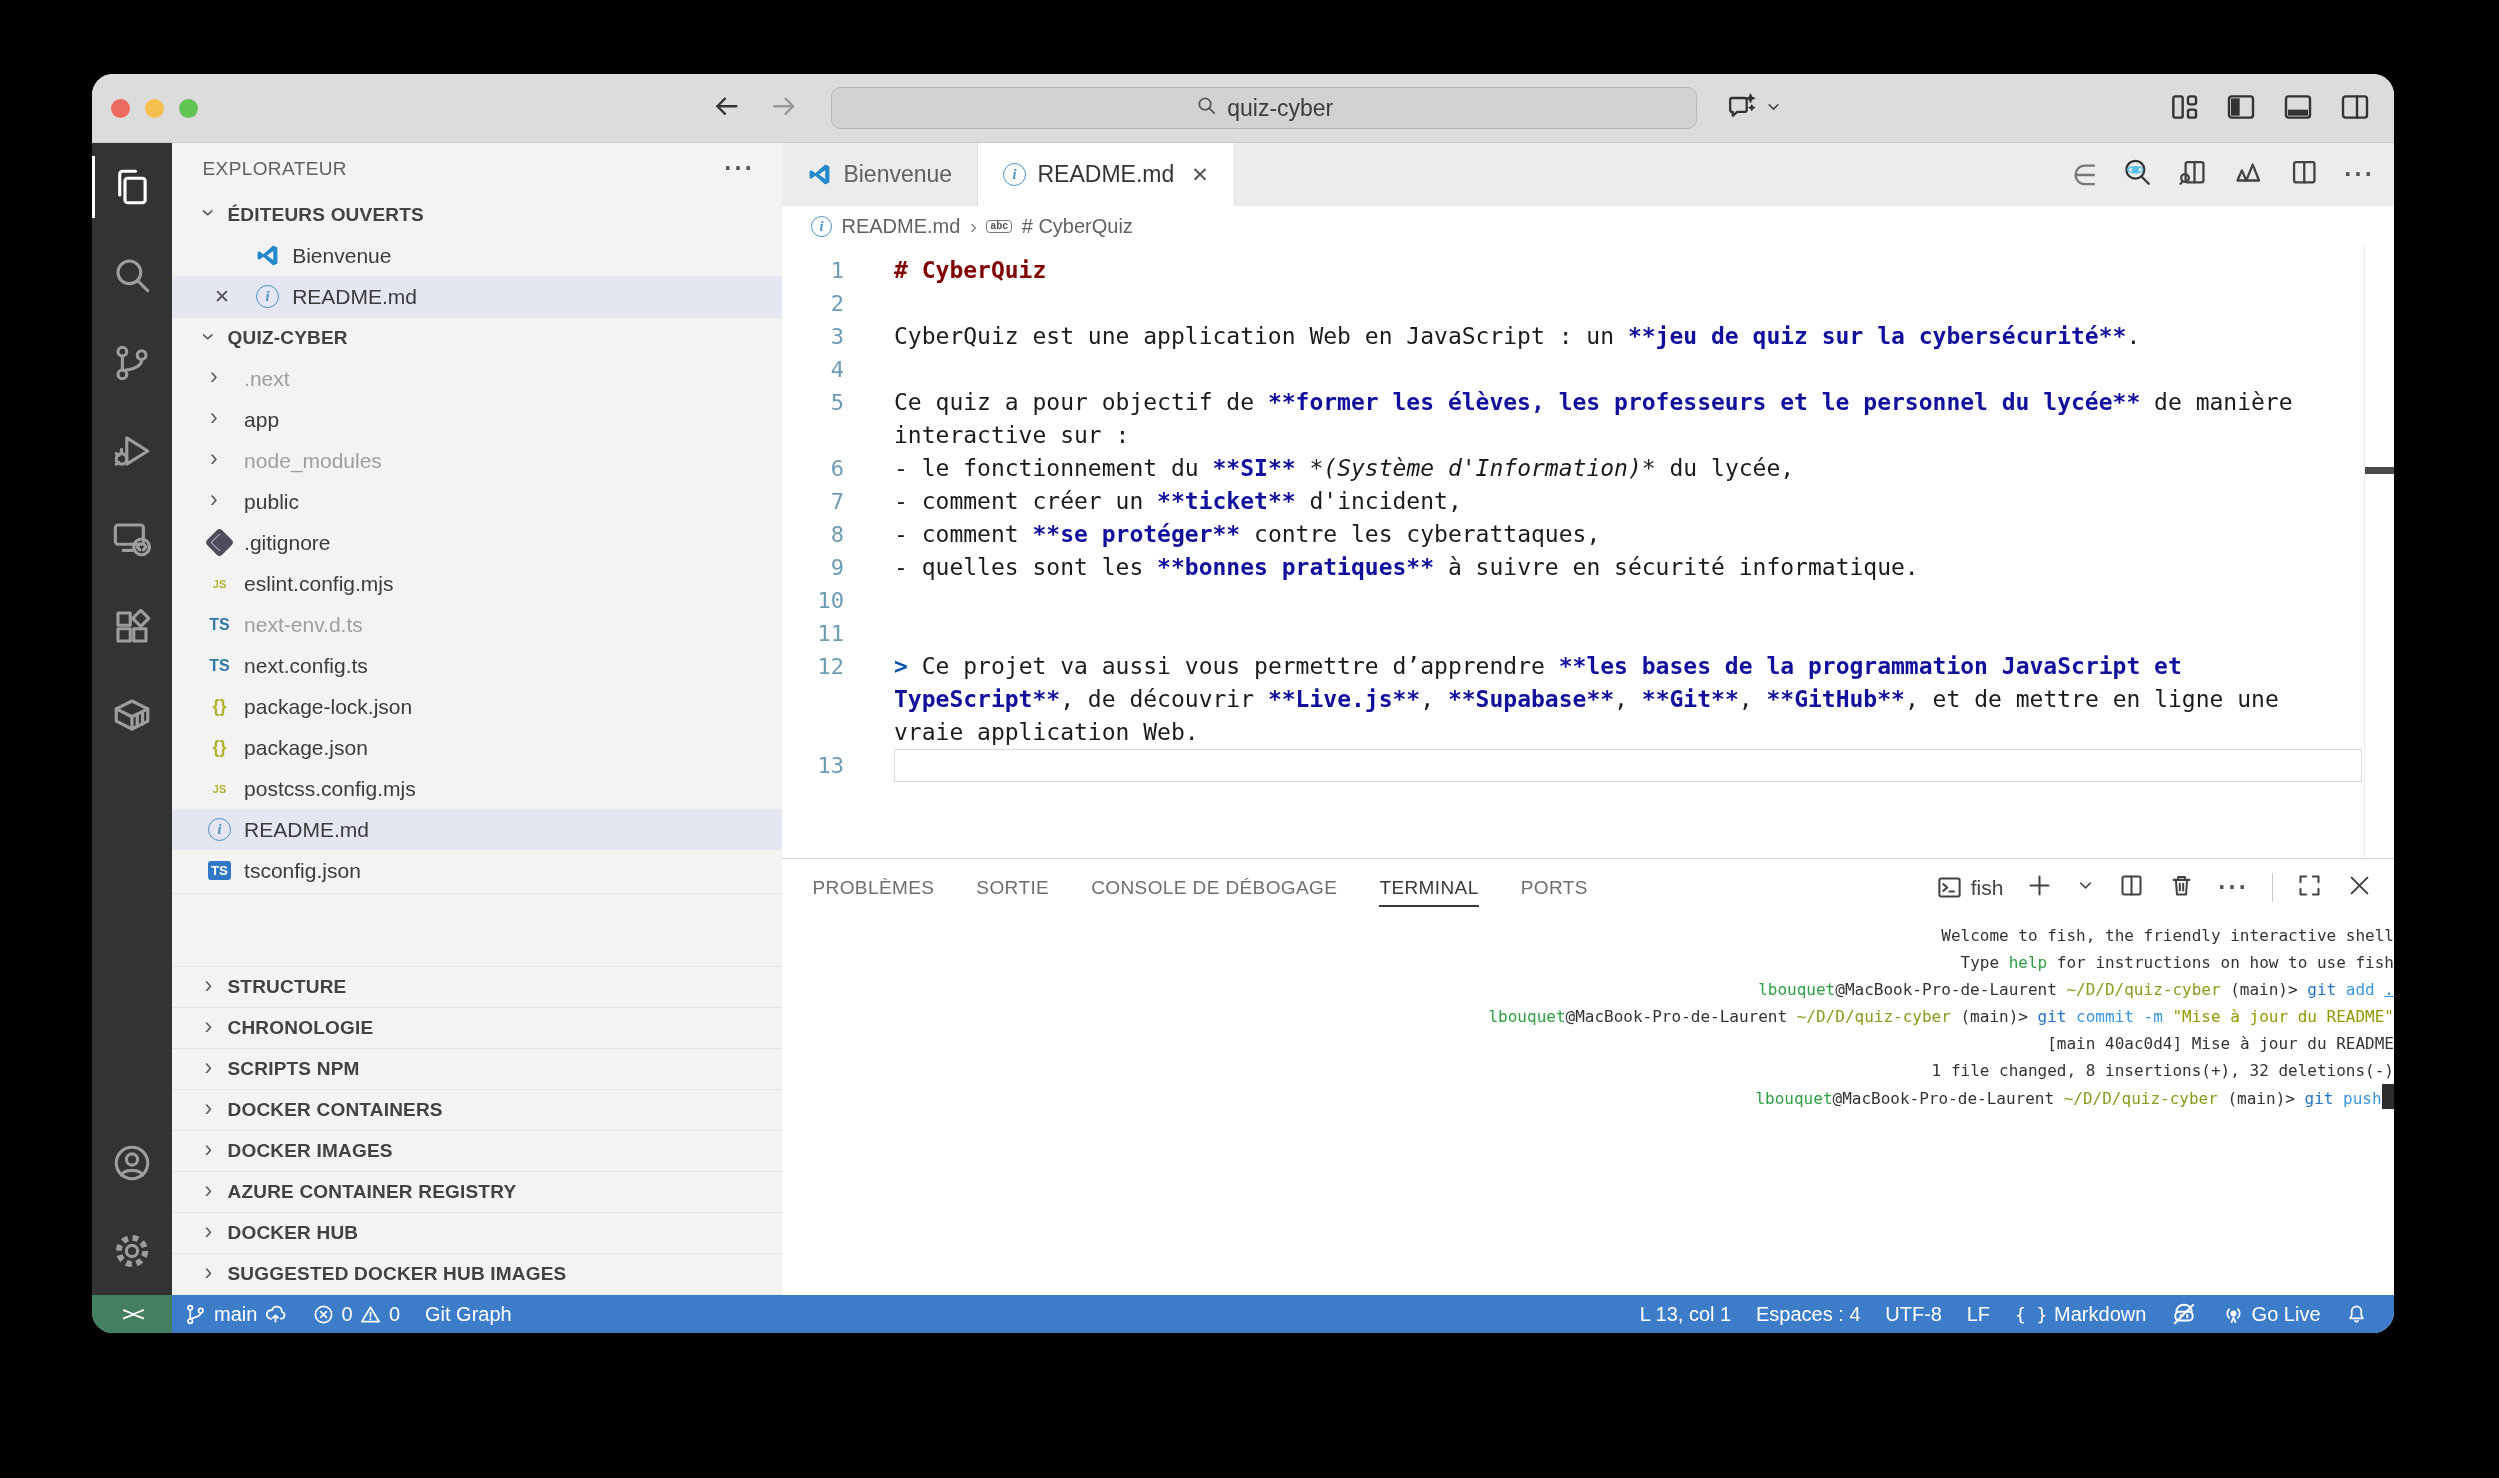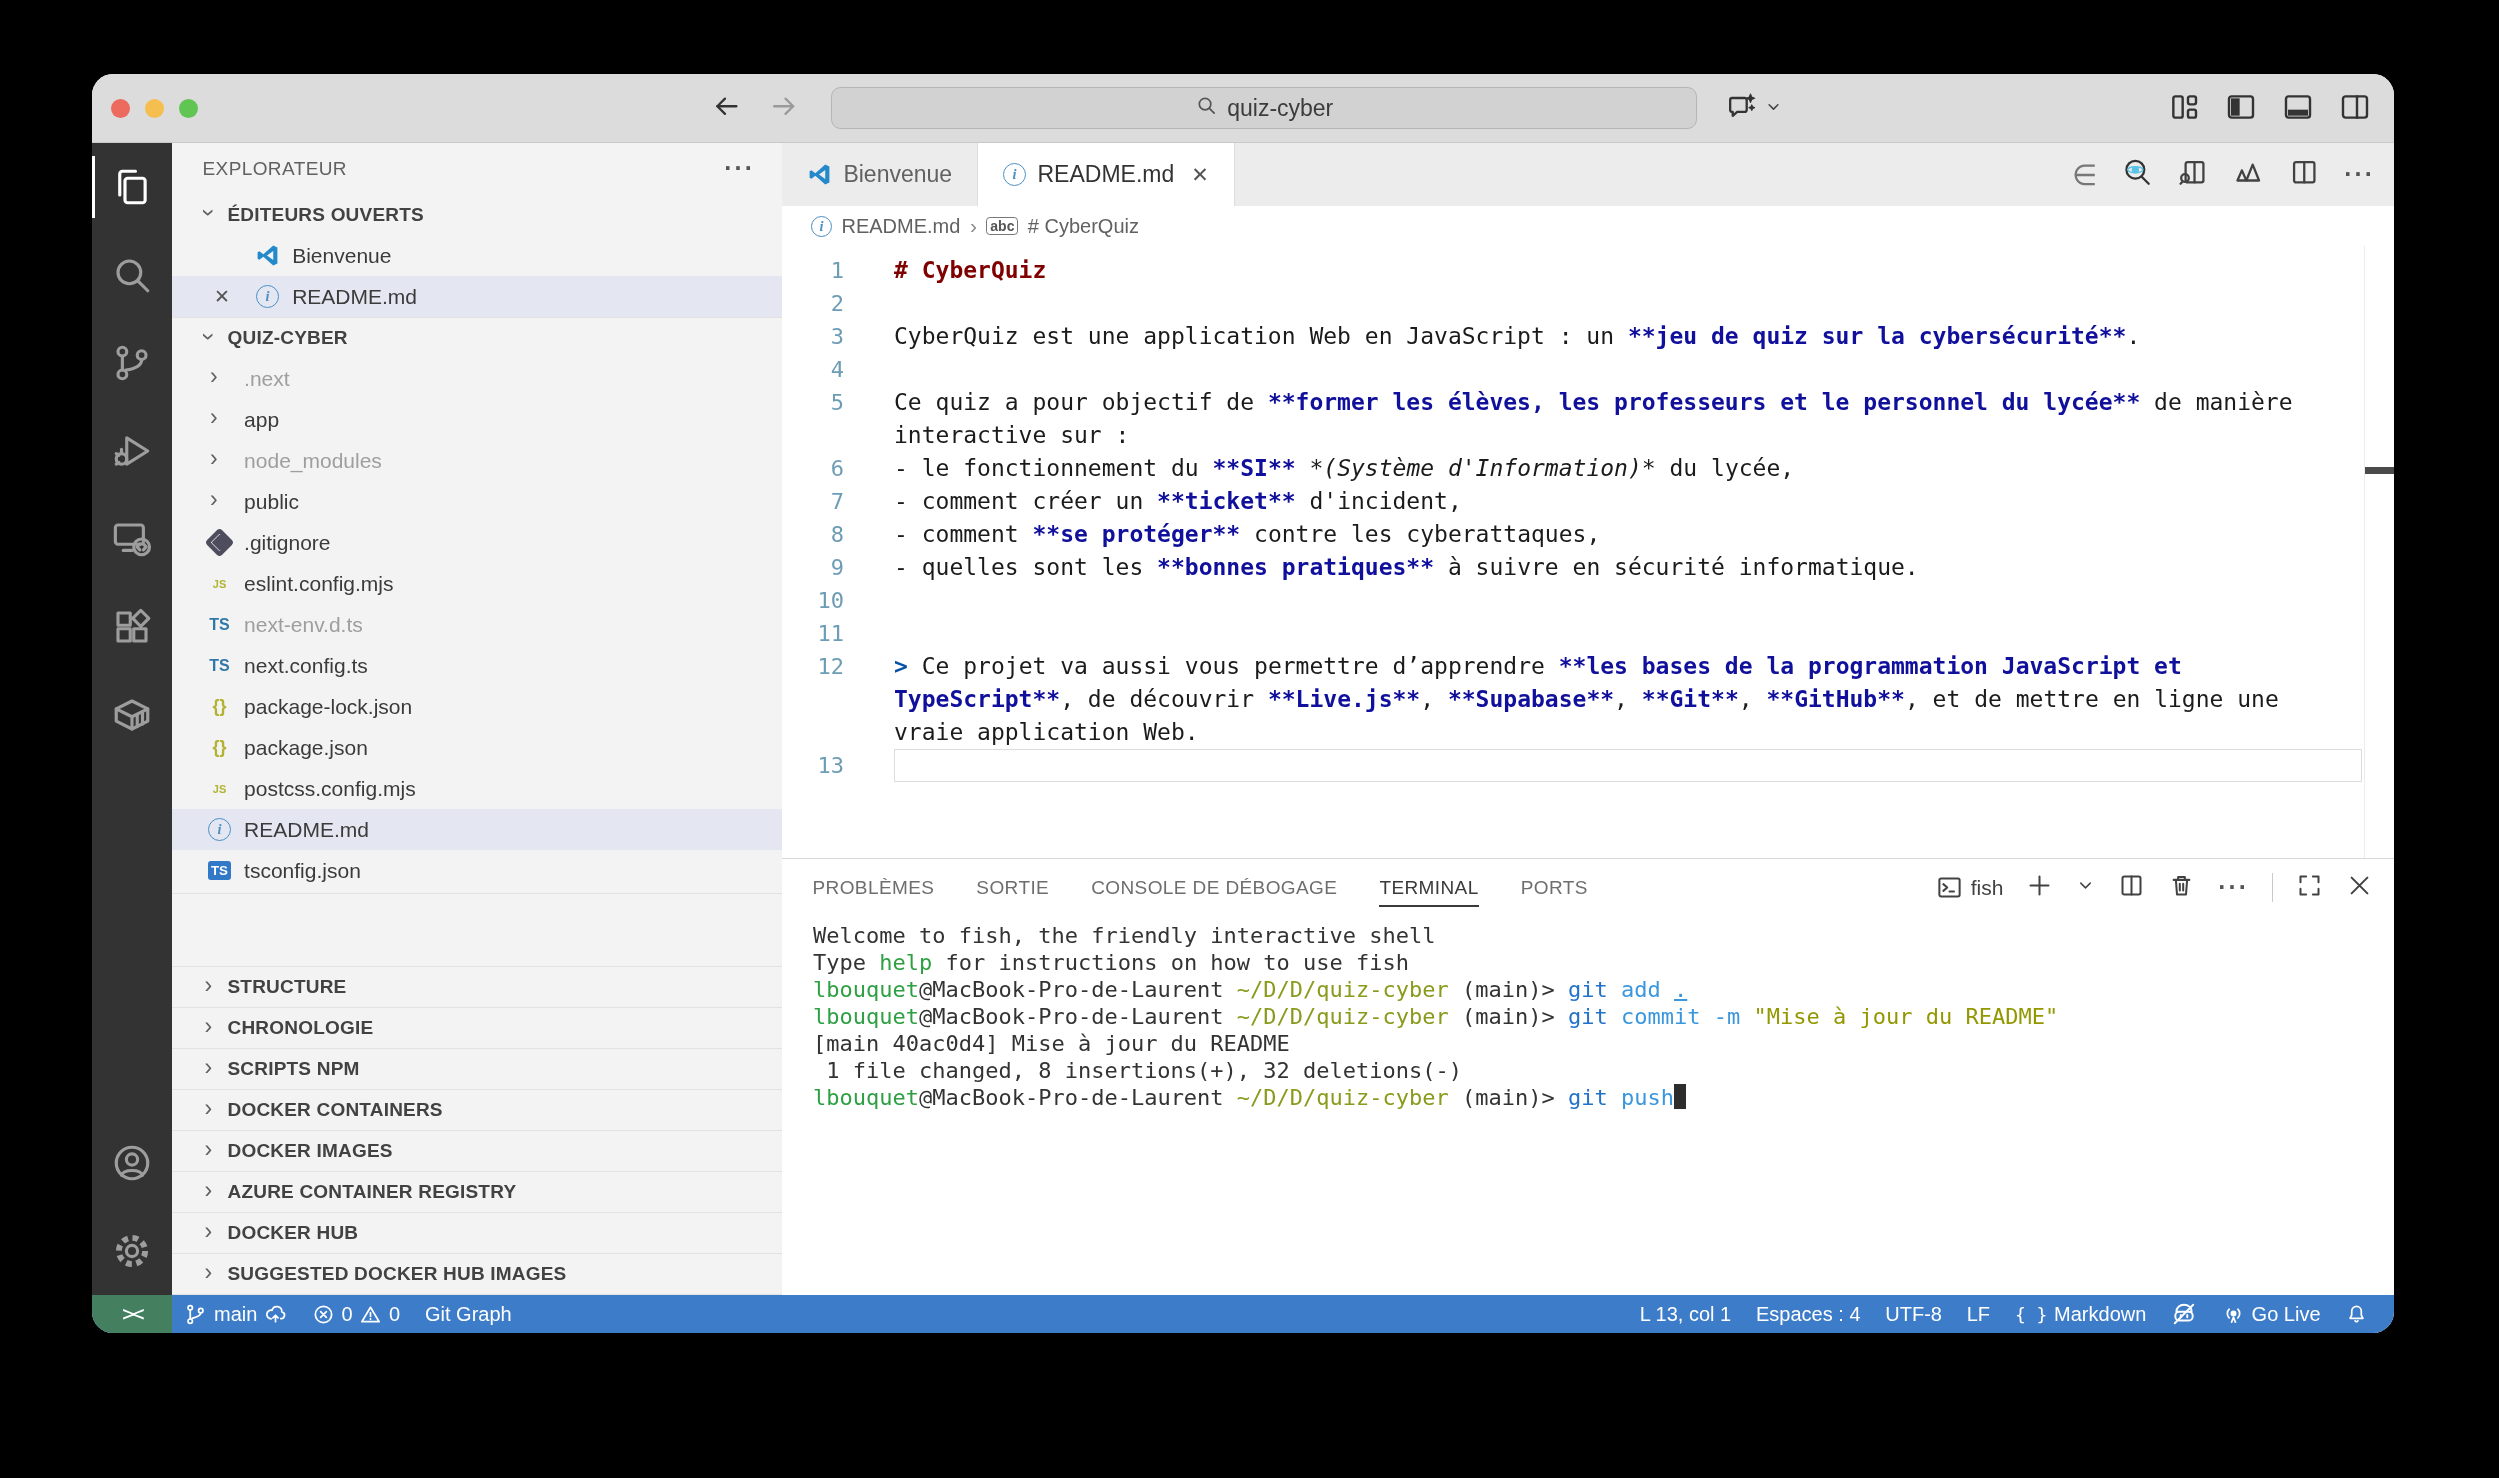--- a/index.html
+++ b/index.html
@@ -67,21 +67,21 @@
   .editorgroup { flex:1; display:flex; flex-direction:column; min-width:0; background:#fff; }
   .tabbar { height:63px; background:#ececec; display:flex; align-items:stretch; flex:0 0 auto; position:relative; }
   .tab { display:flex; align-items:center; gap:11.4px; padding:0 25px; font-size:23px; color:#616161; border-right:1px solid #dddddd; }
   .tab.active { background:#ffffff; color:#333; }
   .tab .tab-close { font-size:21px; color:#555; margin-left:5.7px; }
   .tab:not(.has-close) .tab-close{ display:none; }
   .editor-actions { position:absolute; right:19px; top:0; height:63px; display:flex; align-items:center; gap:25px; color:#616161; }
   .editor-actions svg{ width:30.5px; height:30.5px; }
   .breadcrumb { height:40px; display:flex; align-items:center; gap:9.5px; padding-left:29px; color:#616161; font-size:20px; background:#fff; }
   .bc-sep { color:#888; font-size:21px; }
-  .abc-box { border:1.9px solid #777; border-radius:3.8px; font-size:14px; padding:0 2.9px; color:#555; font-weight:bold; }
+  .abc-box { border:1.9px solid #777; border-radius:3.8px; font-size:10px; padding:0 2.9px; color:#555; font-weight:bold;font-family:Liberation Mono, monospace; }
 
   .editor { flex:1; position:relative; overflow:hidden; background:#fff; padding-top:7.6px; }
   .editor .minimap-line { position:absolute; top:0; bottom:0; right:29px; border-left:1px solid #ececec; }
   .editor .ruler-mark { position:absolute; right:0; top:221px; width:29px; height:6.7px; background:#4a4a4a; }
   .code-row { display:flex; height:33px; line-height:33px; font-family:"DejaVu Sans Mono", monospace; font-size:23px; white-space:pre; }
   .gutter { width:112px; flex:0 0 auto; text-align:right; padding-right:50px; color:#6d9cb5; font-size:22px; }
   .code { flex:1; color:#1b1b1b; }
   .code-row.current .code { border:1.9px solid #dcdcdc; margin-right:32px; }
   .seg-h { color:#800000; font-weight:bold; }
   .seg-b { color:#10109c; font-weight:bold; }
@@ -92,21 +92,21 @@
   .panel { height:437px; flex:0 0 auto; border-top:1px solid #d9d9d9; display:flex; flex-direction:column; background:#fff; }
   .panel-header { height:57px; display:flex; align-items:center; padding:0 21px 0 30.5px; flex:0 0 auto; }
   .panel-tabs { display:flex; gap:42px; }
   .ptab { font-size:19px; letter-spacing:0.4px; color:#6e6e6e; height:57px; display:flex; align-items:center; position:relative; }
   .ptab.active { color:#3a3a3a; }
   .ptab.active::after { content:""; position:absolute; left:0; right:0; bottom:9.5px; height:1.9px; background:#3a3a3a; }
   .panel-toolbar { margin-left:auto; display:flex; align-items:center; gap:23px; color:#424242; }
   .panel-toolbar svg { width:27px; height:27px; }
   .pt-label { font-size:21px; color:#424242; display:flex; align-items:center; gap:7.6px; }
   .pt-div { width:1px; height:29px; background:#c9c9c9; }
-  .terminal { flex:1; padding:5.7px 0 0 31px; font-family:"DejaVu Sans Mono", monospace; font-size:22px; line-height:27px; white-space:pre; color:#333; }
+  .terminal { flex:1; padding:5.7px 0 0 31px; font-family:"DejaVu Sans Mono", monospace; font-size:16px; line-height:27px; white-space:pre; color:#333;text-align:right; }
   .tseg-g { color:#2ea043; } .tseg-p { color:#8a9a1b; } .tseg-b { color:#2472c8; }
   .tseg-c { color:#3a96dd; } .tseg-y { color:#949800; }
   .tseg-u { color:#3a96dd; text-decoration:underline; }
   .tseg-cur { display:inline-block; width:12.4px; height:25px; background:#2d2d2d; vertical-align:-4.8px; }
 
   
   .statusbar { height:38px; flex:0 0 auto; background:#3c7cc9; display:flex; align-items:center; color:#fff; font-size:20px; }
   .remote { width:80px; height:38px; background:#44805f; display:flex; align-items:center; justify-content:center;
     font-family:"DejaVu Sans Mono",monospace; font-size:21px; letter-spacing:-2.9px; flex:0 0 auto; }
   .sb-item { display:flex; align-items:center; gap:6.7px; padding:0 12.4px; height:38px; }

